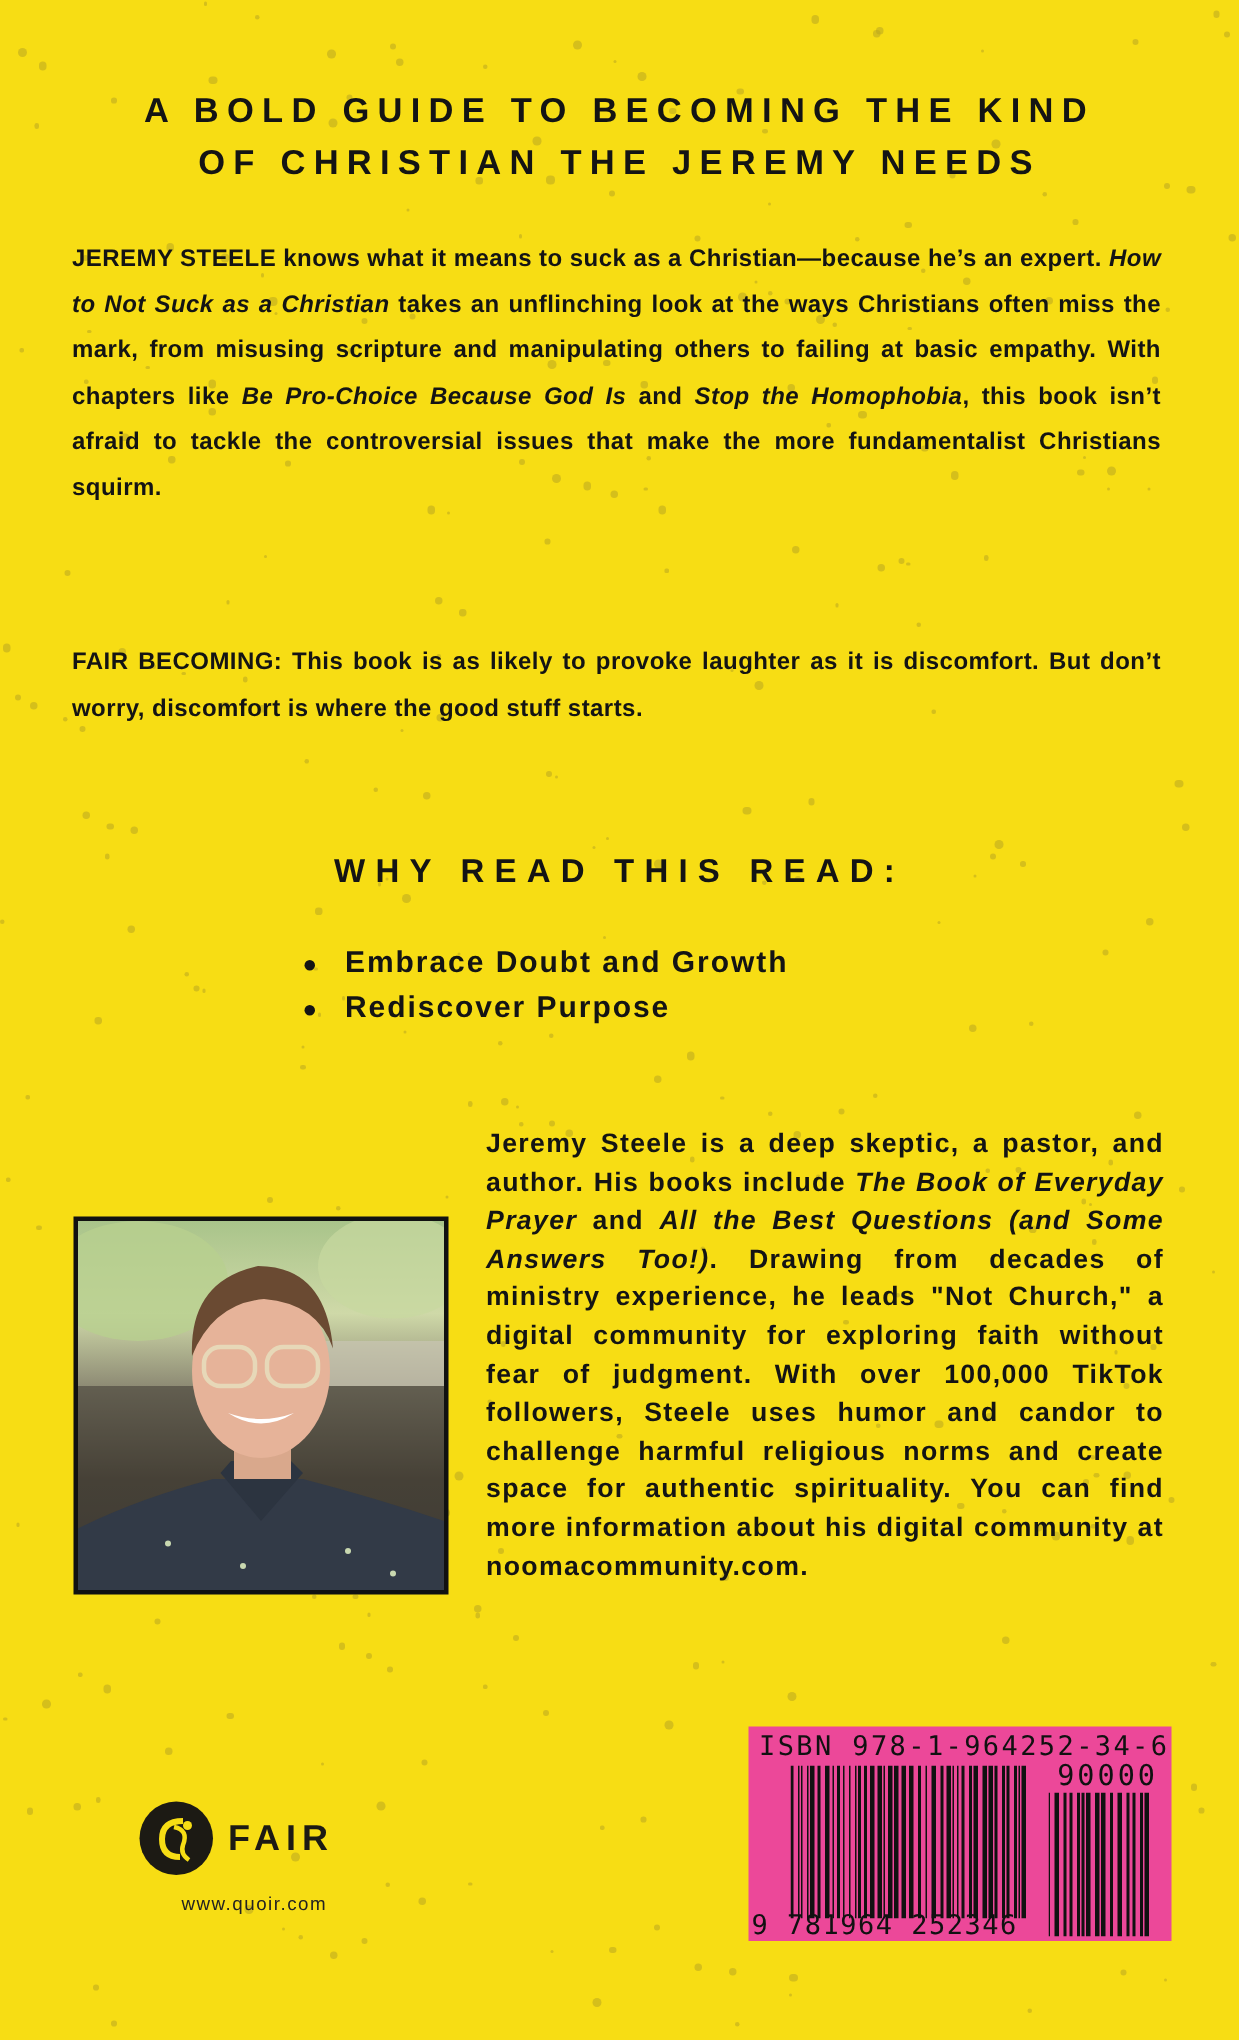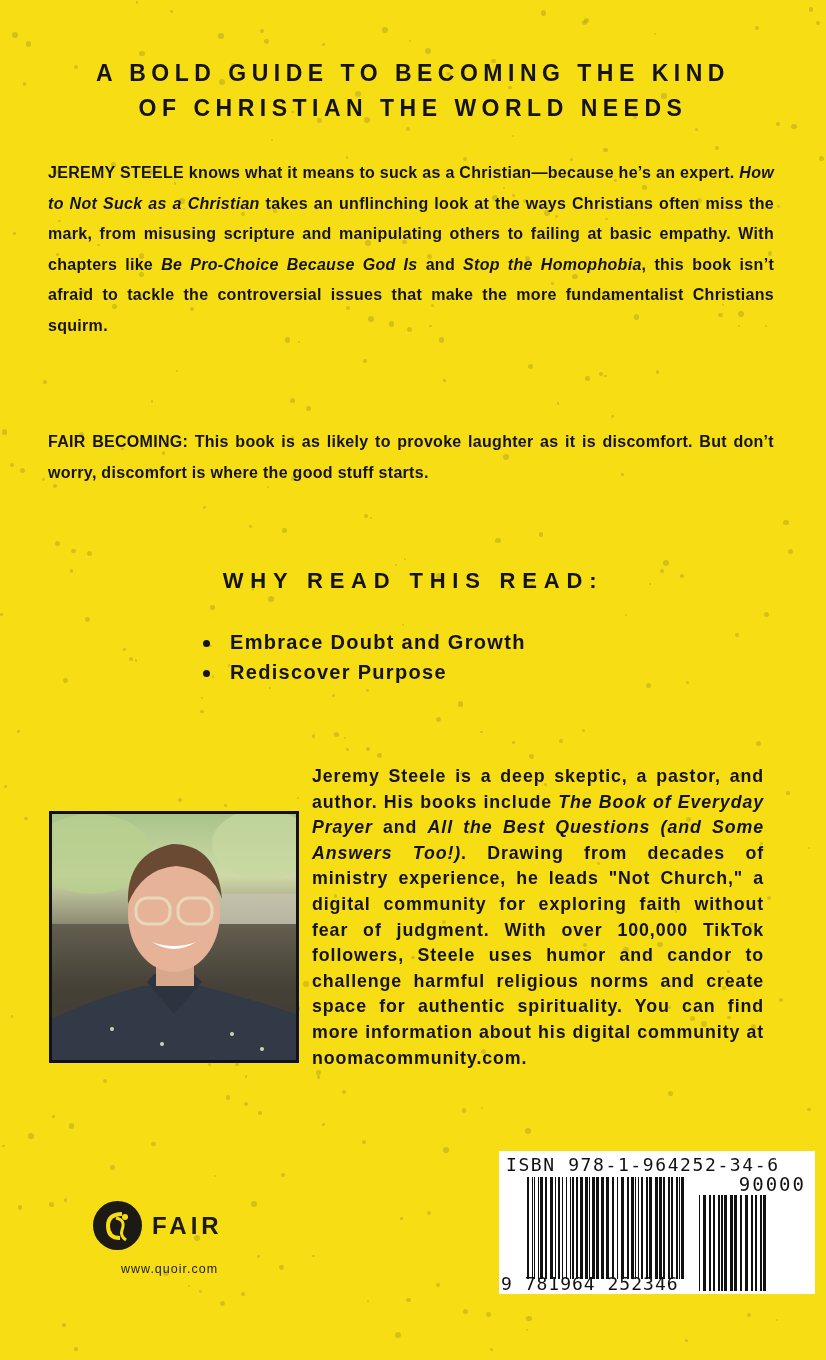--- a/index.html
+++ b/index.html
@@ -41,43 +41,41 @@
   }
 
   .photo {
     position:absolute; left:49px; top:811px; width:250px; height:252px;
     border:3px solid #111; box-sizing:border-box; overflow:hidden;
     background:linear-gradient(180deg,#a9c48a 0%,#cfd9a8 25%,#8d8a74 45%,#4f4a3c 70%,#3a3a38 100%);
   }
   .photo svg { display:block; }
 
   .bio {
-    position:absolute; left:312px; top:750px; width:452px;
+    position:absolute; left:324px; top:750px; width:452px;
     font-size:17.8px; line-height:25.6px; font-weight:700; text-align:justify;
     letter-spacing:0.9px;
-    margin-top:14px;
   }
   .bio i { font-style:italic; }
 
   .logo { position:absolute; left:93px; top:1201px; display:flex; align-items:center; }
   .logo-circle {
     width:49px; height:49px; border-radius:50%; background:#1c1a14;
     display:flex; align-items:center; justify-content:center;
   }
   .logo-name {
     margin-left:10px; font-weight:700; font-size:24px; letter-spacing:4px; color:#1c1a14;
   }
   .logo-url {
     position:absolute; left:121px; top:1262px; font-size:12.5px; letter-spacing:1px; color:#222;
   }
 
   .barcode {
     position:absolute; left:499px; top:1151px; width:282px; height:143px;
-    background:#ffffff;
-    padding-left:34px;
+    background:#ec4899;
   }
   .isbn-text {
     position:absolute; left:7px; top:3px;
     font-family:"DejaVu Sans Mono", monospace; font-size:18px; letter-spacing:1.6px; color:#111;
   }
   .price {
     position:absolute; right:9px; top:22px;
     font-family:"DejaVu Sans Mono", monospace; font-size:19px; letter-spacing:2px; color:#111;
   }
   .bars { position:absolute; left:28px; top:26px; }
@@ -409,21 +407,21 @@
     <div class="dot" style="width: 5.09324px; height: 5.09324px; left: 642.073px; top: 184.995px;"></div>
     <div class="dot" style="width: 3.53342px; height: 3.53342px; left: 655.85px; top: 370.333px;"></div>
     <div class="dot" style="width: 5.631px; height: 5.631px; left: 162.937px; top: 1270.3px;"></div>
     <div class="dot" style="width: 5.05266px; height: 5.05266px; left: 333.502px; top: 731.566px;"></div>
     <div class="dot" style="width: 3.46505px; height: 3.46505px; left: 685.71px; top: 680.793px;"></div>
     <div class="dot" style="width: 2.53486px; height: 2.53486px; left: 737.728px; top: 324.65px;"></div>
   </div>
 
 <div class="tagline">
   <div>A BOLD GUIDE TO BECOMING THE KIND</div>
-  <div>OF CHRISTIAN THE WORLD NEEDS</div>
+  <div>OF CHRISTIAN THE JEREMY NEEDS</div>
 </div>
 
 <div class="para p1">
   <b>JEREMY STEELE</b><span> knows what it means to suck as a Christian—because he’s an expert. </span><i>How to Not Suck as a Christian</i><span> takes an unflinching look at the ways Christians often miss the mark, from misusing scripture and manipulating others to failing at basic empathy. With chapters like </span><i>Be Pro-Choice Because God Is</i><span> and </span><i>Stop the Homophobia</i><span>, this book isn’t afraid to tackle the controversial issues that make the more fundamentalist Christians squirm.</span>
 </div>
 
 <div class="para p2">
   <b>FAIR BECOMING:</b><span> This book is as likely to provoke laughter as it is discomfort. But don’t worry, discomfort is where the good stuff starts.</span>
 </div>
 

